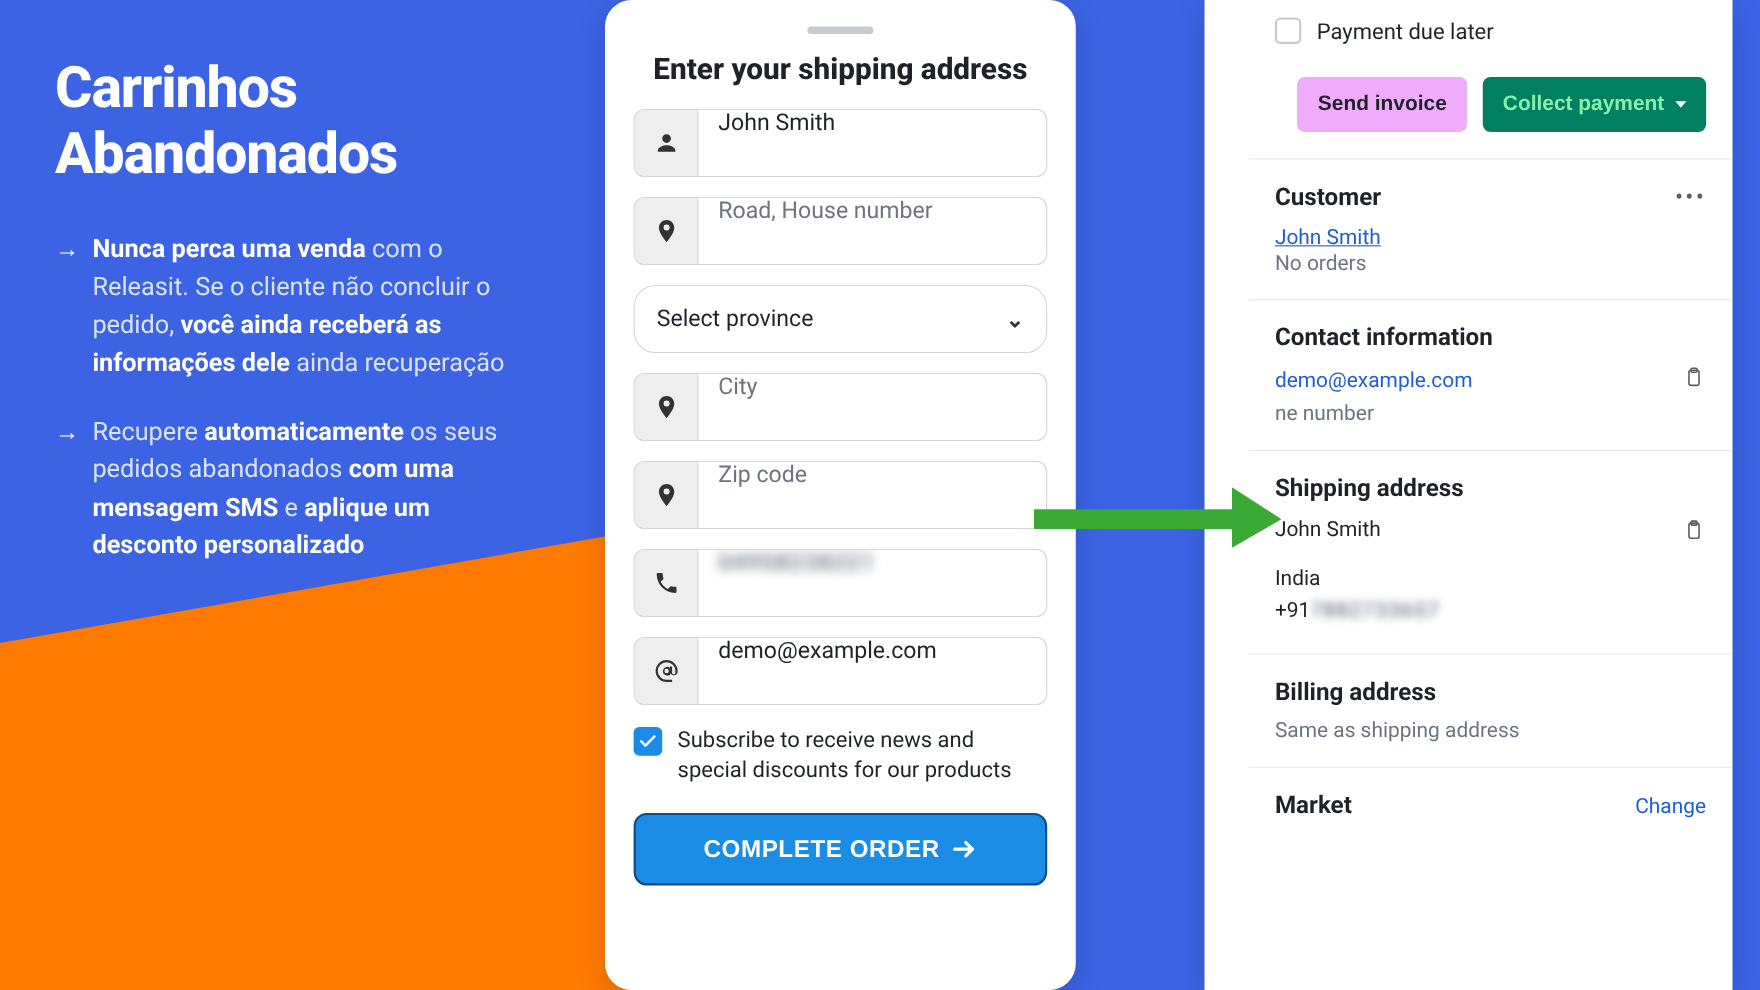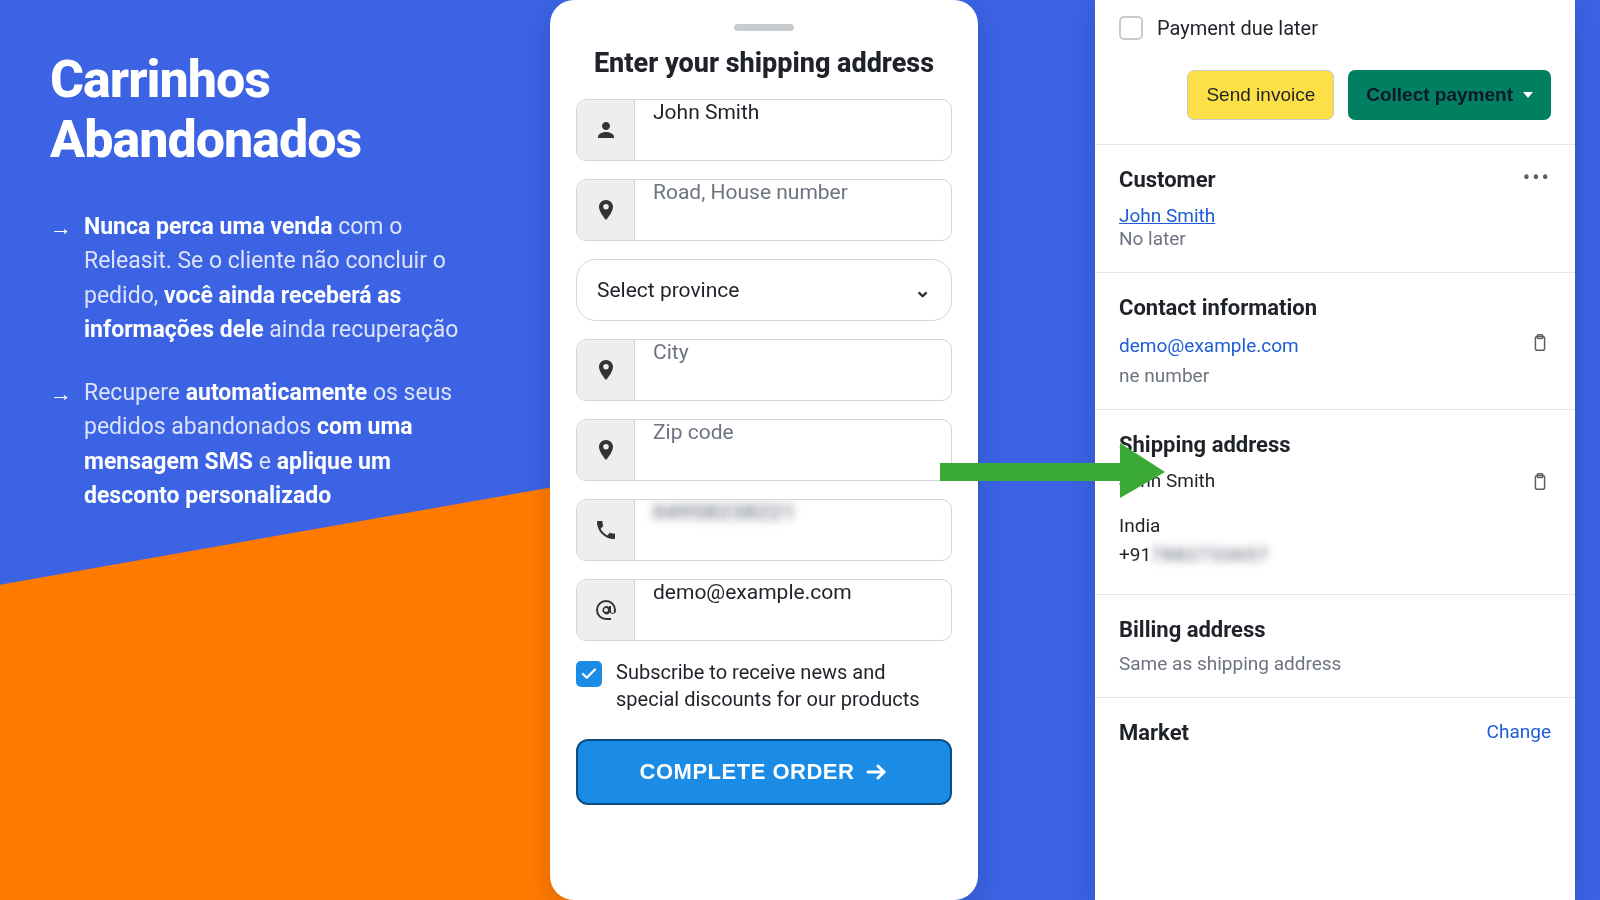--- a/index.html
+++ b/index.html
@@ -184,20 +184,21 @@
   
   .card-right {
     position: absolute;
     right: 25px; top: 0;
     width: 480px;
     height: 900px;
     background: var(--card-bg);
     box-shadow: 0 8px 28px rgba(0,0,0,.15);
     z-index: 3;
     overflow: hidden;
+    padding-left: 40px;
   }
   .payrow {
     padding: 16px 24px 10px;
     display: flex;
     align-items: center;
     gap: 14px;
   }
   .pay-checkbox {
     width: 24px; height: 24px;
     border: 2px solid var(--admin-border);
@@ -213,46 +214,47 @@
   }
   .btn {
     height: 50px;
     padding: 0 18px;
     font-size: 19px;
     border-radius: 7px;
     display: flex; align-items: center; gap: 10px;
     cursor: pointer;
   }
   .btn-outline {
-    background: #fde047;
+    background: #f0abfc;
     border: 1px solid var(--admin-border);
     color: var(--text-dark);
-    font-weight: 400;
+    font-weight: 700;
   }
   .btn-green {
     background: var(--admin-green);
-    color: #0f172a;
+    color: #86efac;
     border: 0;
     font-weight: 600;
     text-align: center;
   }
   .btn-green .caret {
     width: 0; height: 0;
     border-left: 5px solid transparent;
     border-right: 5px solid transparent;
     border-top: 6px solid #fff;
   }
 
   .section {
     padding: 22px 24px;
     border-bottom: 1px solid var(--divider);
   }
   .section-head {
     display: flex;
     justify-content: space-between;
+    align-items: center;
     margin-bottom: 12px;
   }
   .section h3 {
     font-size: 22px;
     font-weight: 700;
     margin: 0;
     color: var(--text-dark);
   }
   .more-dots {
     font-size: 22px; letter-spacing: 2px; color: #5c5f62;
@@ -407,21 +409,21 @@
       <span class="caret"></span>
     </button>
   </div>
 
   <div class="section">
     <div class="section-head">
       <h3>Customer</h3>
       <span class="more-dots">•••</span>
     </div>
     <div><span class="link">John Smith</span></div>
-    <div class="muted">No later</div>
+    <div class="muted">No orders</div>
   </div>
 
   <div class="section">
     <h3 style="margin-bottom:12px">Contact information</h3>
     <div class="line-row">
       <span class="link noul">demo@example.com</span>
       <span class="clip-icon">
         <svg viewBox="0 0 24 24">
             <rect x="7" y="5" width="10" height="15" rx="2"></rect>
             <rect x="9" y="3" width="6" height="4" rx="1"></rect>

